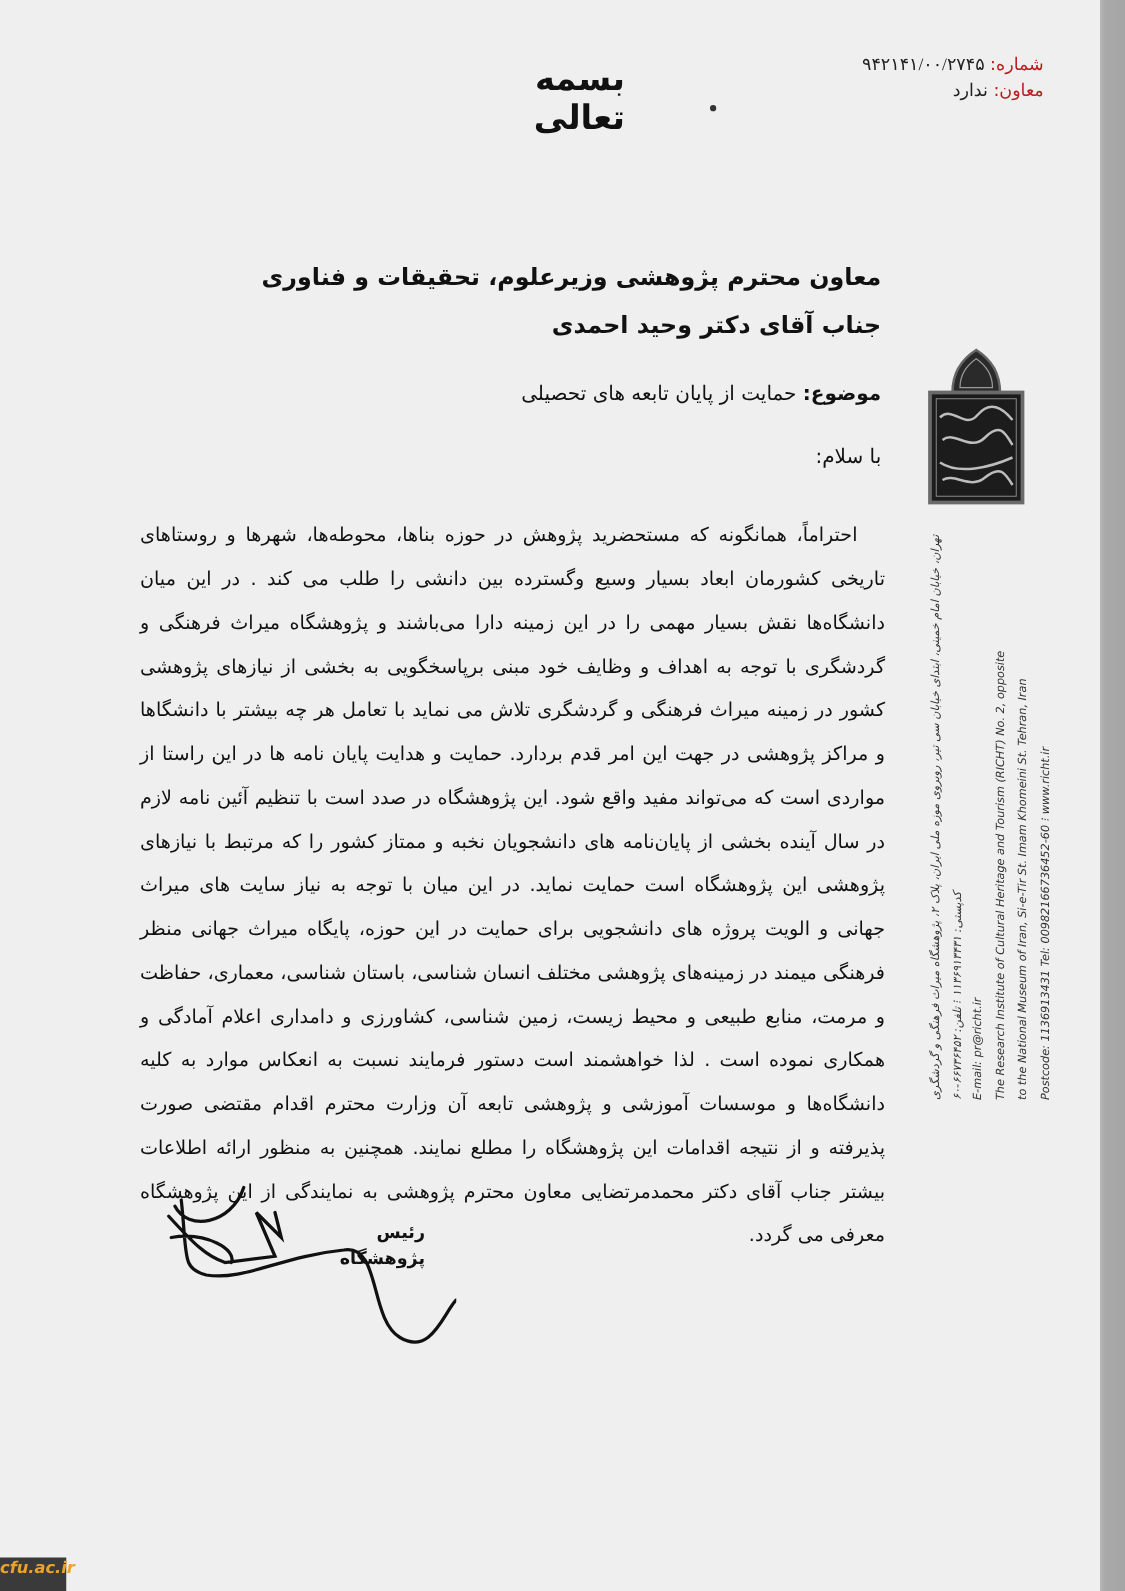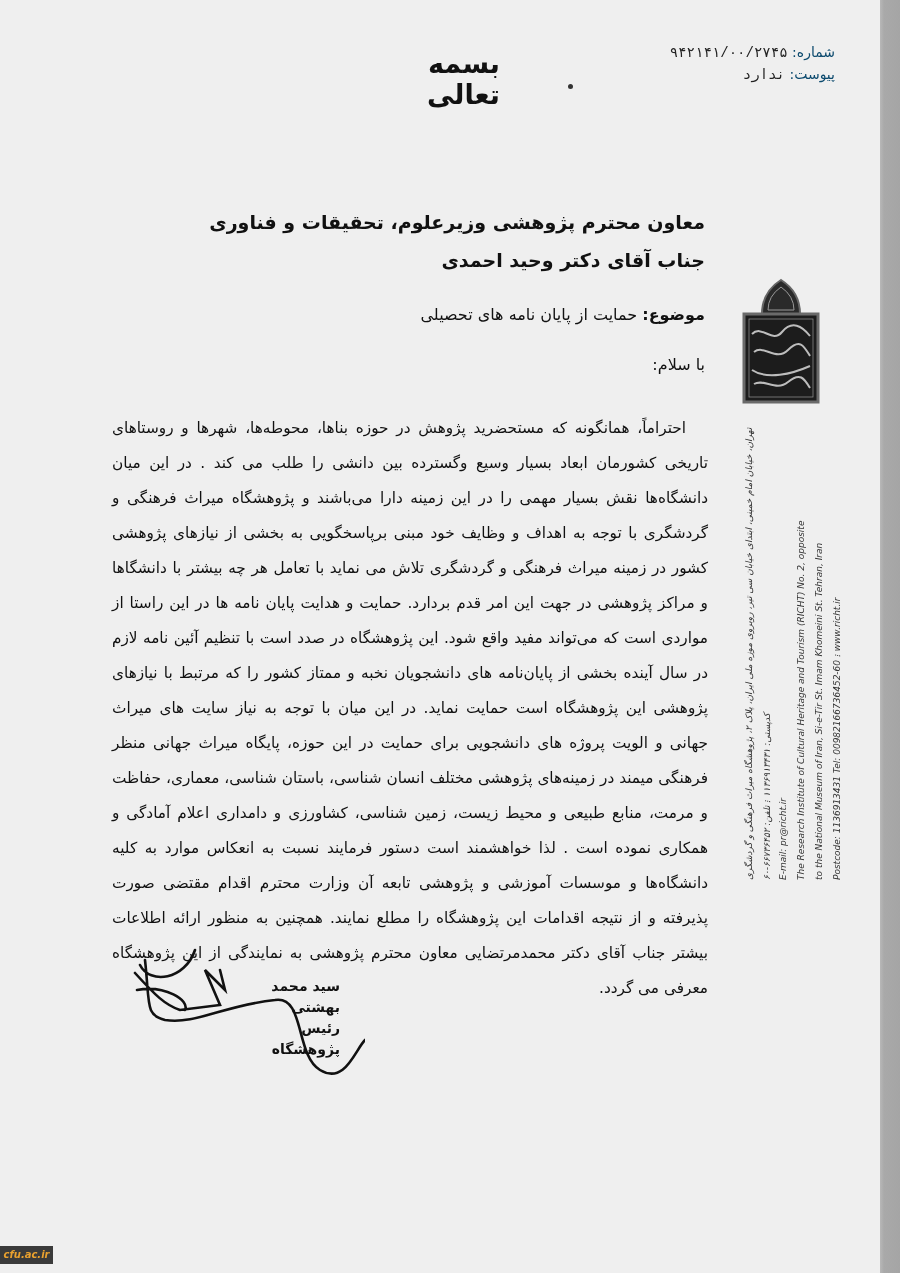--- a/index.html
+++ b/index.html
@@ -21,22 +21,22 @@
   .rtl { direction: rtl; unicode-bidi: embed; }
 
   .header-title {
     position: absolute; left: 360px; top: 48px; width: 140px;
     text-align: right; font-weight: bold; font-size: 27px;
   }
   .meta {
     position: absolute; right: 65px; top: 42px; width: 230px;
     font-size: 14px; line-height: 21px; text-align: right; color: #222;
   }
-  .meta .row span.lbl { color: #0c4a6e; }
-  .meta .row span.val { font-family: Liberation Mono, monospace; letter-spacing: 0.5px; }
+  .meta .row span.lbl { color: #b91c1c; }
+  .meta .row span.val { font-family: Liberation Serif, serif; letter-spacing: 0.5px; }
   .stray-mark {
     position: absolute; left: 568px; top: 84px; width: 5px; height: 5px;
     border-radius: 50%; background: #333;
   }
 
   .recipient {
     position: absolute; right: 195px; top: 203px; width: 560px;
     font-weight: bold; font-size: 19px; line-height: 38px; text-align: right;
   }
 
@@ -71,67 +71,66 @@
     position: absolute; left: 742px; top: 420px; width: 110px; height: 460px;
   }
   .side-info .col {
     position: absolute; top: 0; height: 460px;
     writing-mode: vertical-rl; transform: rotate(180deg);
     font-size: 9px; font-style: italic; color: #333; white-space: nowrap;
     text-align: left;
   }
 
   .watermark {
-    position: absolute; left: 0; top: 1246px; width: 53px; height: 18px;
+    position: absolute; left: 0; top: 1246px; width: 53px; height: 28px;
     background: #3a3a3a; color: #e9a12f; font-weight: bold; font-style: italic;
-    font-size: 10px; line-height: 18px; text-align: center;
+    font-size: 13px; line-height: 18px; text-align: center;
   }
 </style>
 </head>
 <body>
 
 <div class="paper"></div>
 <div class="edge-strip"></div>
 
 <div class="header-title rtl">بسمه تعالی</div>
 
 <div class="meta rtl">
   <div class="row">
     <span class="lbl">شماره:</span>
     <span class="val">۹۴۲۱۴۱/۰۰/۲۷۴۵</span>
   </div>
   <div class="row">
-    <span class="lbl">پیوست:</span>
+    <span class="lbl">معاون:</span>
     <span class="val">ندارد</span>
   </div>
 </div>
 <div class="stray-mark"></div>
 
 <div class="recipient rtl">
   <div>معاون محترم پژوهشی وزیرعلوم، تحقیقات و فناوری</div>
   <div>جناب آقای دکتر وحید احمدی</div>
 </div>
 
 <div class="subject rtl">
   <span class="lbl">موضوع:</span>
-  <span>حمایت از پایان نامه های تحصیلی</span>
+  <span>حمایت از پایان تابعه های تحصیلی</span>
 </div>
 
 <div class="greeting rtl">با سلام:</div>
 
 <div class="body-text rtl">
   <p>احتراماً، همانگونه که مستحضرید پژوهش در حوزه بناها، محوطه‌ها، شهرها و روستاهای تاریخی کشورمان ابعاد بسیار وسیع وگسترده بین دانشی را طلب می کند . در این میان دانشگاه‌ها نقش بسیار مهمی را در این زمینه دارا می‌باشند و پژوهشگاه میراث فرهنگی و گردشگری  با توجه به اهداف و وظایف خود مبنی برپاسخگویی به بخشی از نیازهای پژوهشی کشور در زمینه میراث فرهنگی و گردشگری تلاش می نماید با تعامل هر چه بیشتر با دانشگاها و مراکز پژوهشی در جهت این امر قدم بردارد.  حمایت و هدایت پایان نامه ها در این راستا از مواردی است که می‌تواند مفید واقع شود. این پژوهشگاه در صدد است با تنظیم آئین نامه لازم در سال آینده بخشی از پایان‌نامه های دانشجویان نخبه و ممتاز کشور را که مرتبط با نیازهای پژوهشی این پژوهشگاه است حمایت نماید. در این میان با توجه به نیاز سایت های میراث جهانی و الویت پروژه های دانشجویی برای حمایت در این حوزه، پایگاه میراث جهانی منظر فرهنگی میمند در زمینه‌های پژوهشی مختلف انسان شناسی، باستان شناسی، معماری، حفاظت و مرمت، منابع طبیعی و محیط زیست،  زمین شناسی، کشاورزی و دامداری اعلام آمادگی و همکاری نموده است . لذا خواهشمند است  دستور فرمایند نسبت به انعکاس موارد به کلیه دانشگاه‌ها  و موسسات  آموزشی و پژوهشی تابعه آن وزارت محترم اقدام مقتضی صورت پذیرفته و از نتیجه اقدامات این پژوهشگاه را مطلع نمایند. همچنین به منظور ارائه اطلاعات بیشتر جناب آقای دکتر محمدمرتضایی معاون محترم پژوهشی به نمایندگی از این پژوهشگاه معرفی می گردد.</p>
 </div>
 
 <svg class="signature-svg" width="240" height="145" viewBox="0 0 240 145">
   <path d="M15 20 C 25 40, 60 35, 70 5 M 10 28 C 30 50, 40 60, 55 65 L 95 60 L 80 25 L 100 45 L 95 25 M 12 45 C 40 40, 65 55, 60 65 M 20 15 C 25 60, 20 70, 40 75 C 70 80, 100 60, 150 55 C 180 50, 170 110, 195 125 C 220 140, 230 105, 240 95" fill="none" stroke="#111" stroke-width="2.6" stroke-linecap="round"></path>
 </svg>
 
 <div class="signature-block rtl">
-  <div>سید محمد بهشتی</div>
   <div>رئیس پژوهشگاه</div>
 </div>
 
 <svg class="logo" viewBox="0 0 78 130" width="78" height="130">
   <path d="M20 40 Q20 18 39 6 Q58 18 58 40 Z" fill="#2a2a2a" stroke="#666" stroke-width="2"></path>
   <path d="M26 36 Q26 22 39 13 Q52 22 52 36 Z" fill="none" stroke="#999" stroke-width="1"></path>
   <rect x="2" y="40" width="74" height="88" fill="#1c1c1c" stroke="#6a6a6a" stroke-width="3"></rect>
   <rect x="7" y="45" width="64" height="78" fill="none" stroke="#888" stroke-width="0.8"></rect>
   <path d="M10 60 C20 50,30 70,40 58 S60 52,68 62 M12 78 C22 70,34 88,46 76 S62 72,68 82 M10 96 C25 106,50 100,68 92 M12 110 C22 104,34 118,46 108 S62 104,68 114" fill="none" stroke="#bdbdbd" stroke-width="2"></path>
 </svg>

